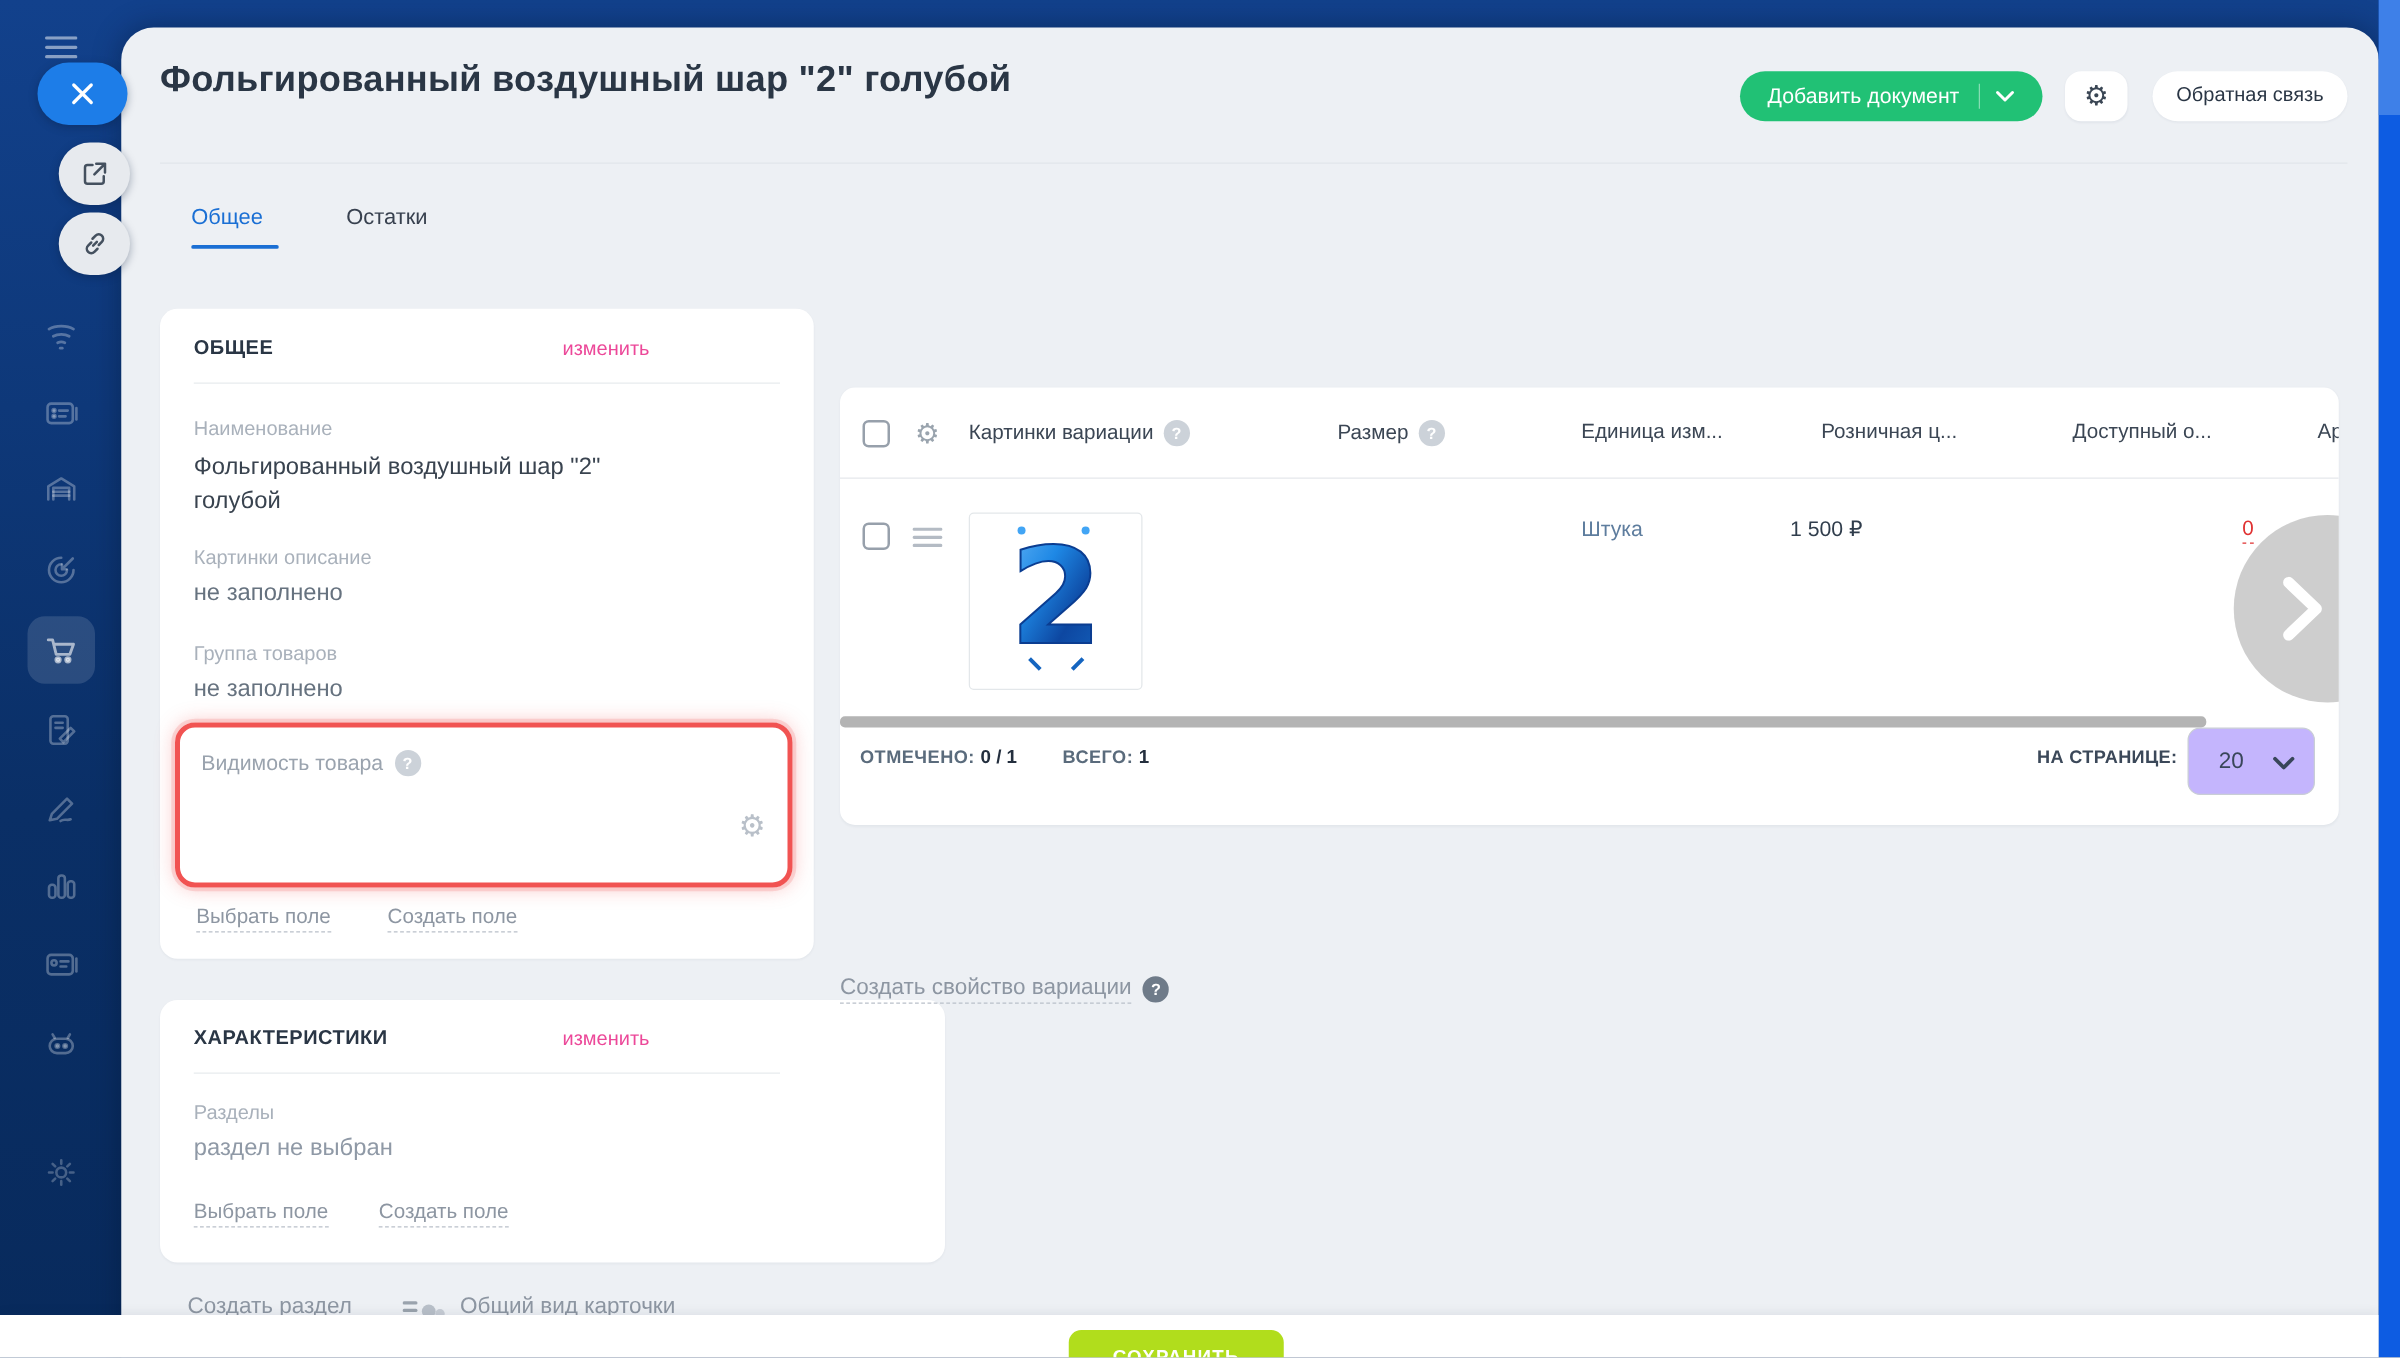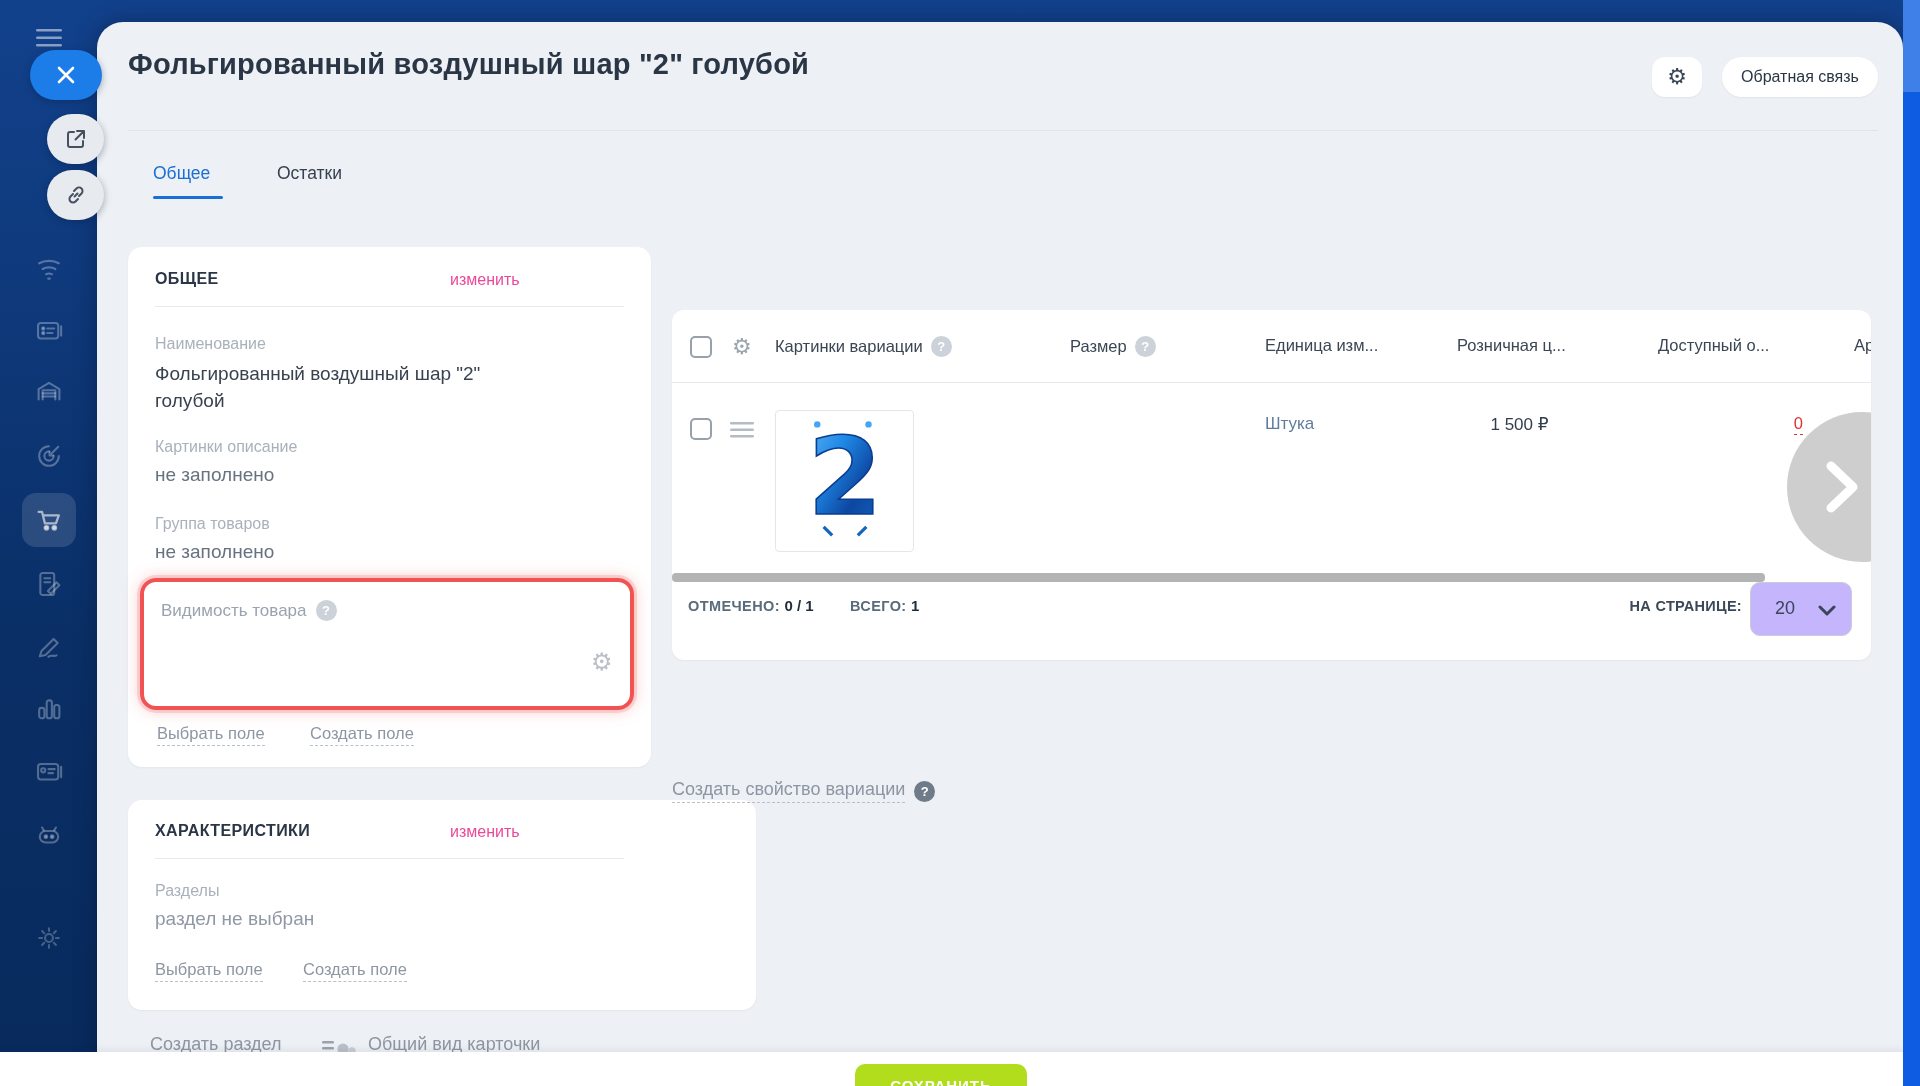--- a/index.html
+++ b/index.html
@@ -51,20 +51,29 @@
 </style>
 </head>
 <body>
 
 <div id="app">
 
   <div class="abs panel"></div>
 
   <div class="abs page-title" style="left:128px;top:48px">Фольгированный воздушный шар "2" голубой</div>
 
+  <div class="abs btn-green" style="left:1392px;top:57px;width:242px;height:40px">
+    <span style="font-size:17px;margin-left:22px">Добавить документ</span>
+    <span style="width:1px;height:20px;background:rgba(255,255,255,.45);margin-left:16px"></span>
+    <span style="margin-left:12px">
+      <svg width="16" height="10" viewBox="0 0 16 10">
+          <path d="M2 2 L8 8 L14 2" fill="none" stroke="#fff" stroke-width="2.4" stroke-linecap="round" stroke-linejoin="round"></path>
+        </svg>
+    </span>
+  </div>
 
   <div class="abs btn-white" style="left:1652px;top:57px;width:50px;height:40px;border-radius:13px">
     <span class="gear" style="color:#3a4654">⚙</span>
   </div>
 
   <div class="abs btn-white" style="left:1722px;top:57px;width:156px;height:40px;font-size:16px">
     <span>Обратная связь</span>
   </div>
 
   <div class="abs hdr-divider" style="left:128px;top:130px;width:1750px"></div>
@@ -161,21 +170,21 @@
           </linearGradient>
         </defs>
         <text x="50" y="90" font-family="DejaVu Sans, sans-serif" font-size="100" font-weight="bold" text-anchor="middle" fill="url(#foil)" stroke="#0b3d91" stroke-width="1.5">2</text>
         <path d="M30 102 l8 8 M70 102 l-8 8" stroke="#1565c0" stroke-width="3" fill="none"></path>
         <circle cx="24" cy="6" r="3" fill="#42a5f5"></circle>
           <circle cx="72" cy="6" r="3" fill="#42a5f5"></circle>
       </svg>
     </div>
 
     <span class="abs" style="left:593px;top:104px;font-size:17px;color:#5e7d9e">Штука</span>
-    <span class="abs" style="left:760px;top:104px;width:175px;text-align:center;font-size:17px;color:#303d4c">1 500 ₽</span>
+    <span class="abs" style="left:760px;top:104px;width:175px;text-align:left;font-size:17px;color:#303d4c">1 500 ₽</span>
     <span class="abs" style="left:986px;top:104px;width:145px;text-align:right">
       <span style="font-size:16.5px;color:#e03131;border-bottom:1px dashed #e03131;padding-bottom:2px;cursor:pointer">0</span>
     </span>
 
     <div class="abs" style="left:1115px;top:102px;width:150px;height:150px;border-radius:50%;background:rgba(190,190,190,.75);display:flex;align-items:center;justify-content:center">
       <svg width="34" height="54" viewBox="0 0 34 54" style="margin-right:40px">
         <path d="M6 6 L28 27 L6 48" fill="none" stroke="#fff" stroke-width="9" stroke-linecap="round" stroke-linejoin="round"></path>
       </svg>
     </div>
 

